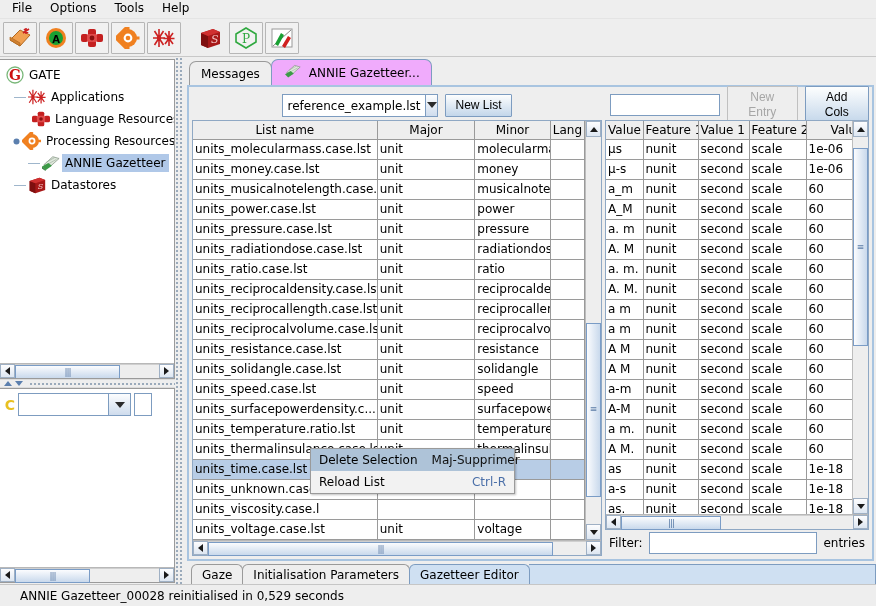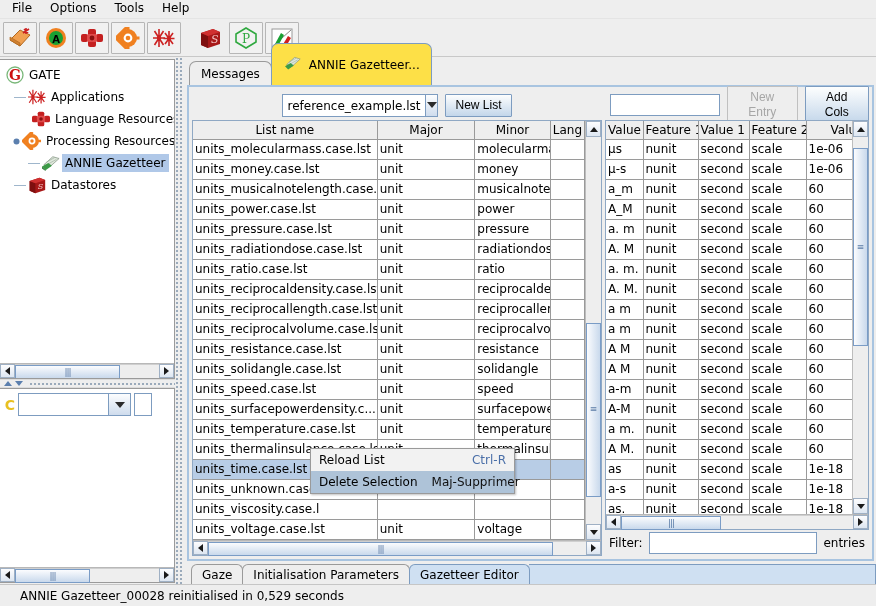--- a/index.html
+++ b/index.html
@@ -193,21 +193,21 @@
     padding: 0 11px;
     display:flex; align-items:center; gap:6px;
     background:#eeeeee;
     border:1px solid #9a9a9a;
     border-bottom:none;
     border-radius: 7px 7px 0 0;
     font-size:12px;
     margin-right:-1px;
     position:relative;
   }
-  .tab.active { background:#fde047; border-color:#7d9cc0; z-index:2; height:42px; }
+  .tab.active { background:#f0abfc; border-color:#7d9cc0; z-index:2; height:26px; }
 
   .panel {
     flex: 1 1 auto;
     border: 2px solid #a8c4e0;
     background:#eeeeee;
     margin: 0 2px 0 2px;
     display:flex; flex-direction:column;
     min-height:0;
   }
   .panel-inner {
@@ -704,21 +704,21 @@
                           <td>speed</td>
                           <td></td>
                         </tr>
                       <tr>
                           <td>units_surfacepowerdensity.c...</td>
                           <td>unit</td>
                           <td>surfacepower...</td>
                           <td></td>
                         </tr>
                       <tr>
-                          <td>units_temperature.case.lst</td>
+                          <td>units_temperature.ratio.lst</td>
                           <td>unit</td>
                           <td>temperature</td>
                           <td></td>
                         </tr>
                       <tr>
                           <td>units_thermalinsulance.case.lst</td>
                           <td>unit</td>
                           <td>thermalinsula...</td>
                           <td></td>
                         </tr>
@@ -1003,23 +1003,23 @@
       </div>
 
     </div>
   </div>
 
   <div class="statusbar">
     <span>ANNIE Gazetteer_00028 reinitialised in 0,529 seconds</span>
   </div>
 
   <div class="ctxmenu" style="left:310px; top:448px; width:205px;">
+    <div class="ctxitem hl">
+      <span class="ctxlabel">Delete Selection</span>
+      <span class="ctxaccel">Maj-Supprimer</span>
+    </div>
     <div class="ctxitem">
       <span class="ctxlabel">Reload List</span>
       <span class="ctxaccel blue">Ctrl-R</span>
     </div>
-    <div class="ctxitem hl">
-      <span class="ctxlabel">Delete Selection</span>
-      <span class="ctxaccel">Maj-Supprimer</span>
-    </div>
   </div>
 
 </div>
 
 </body></html>

